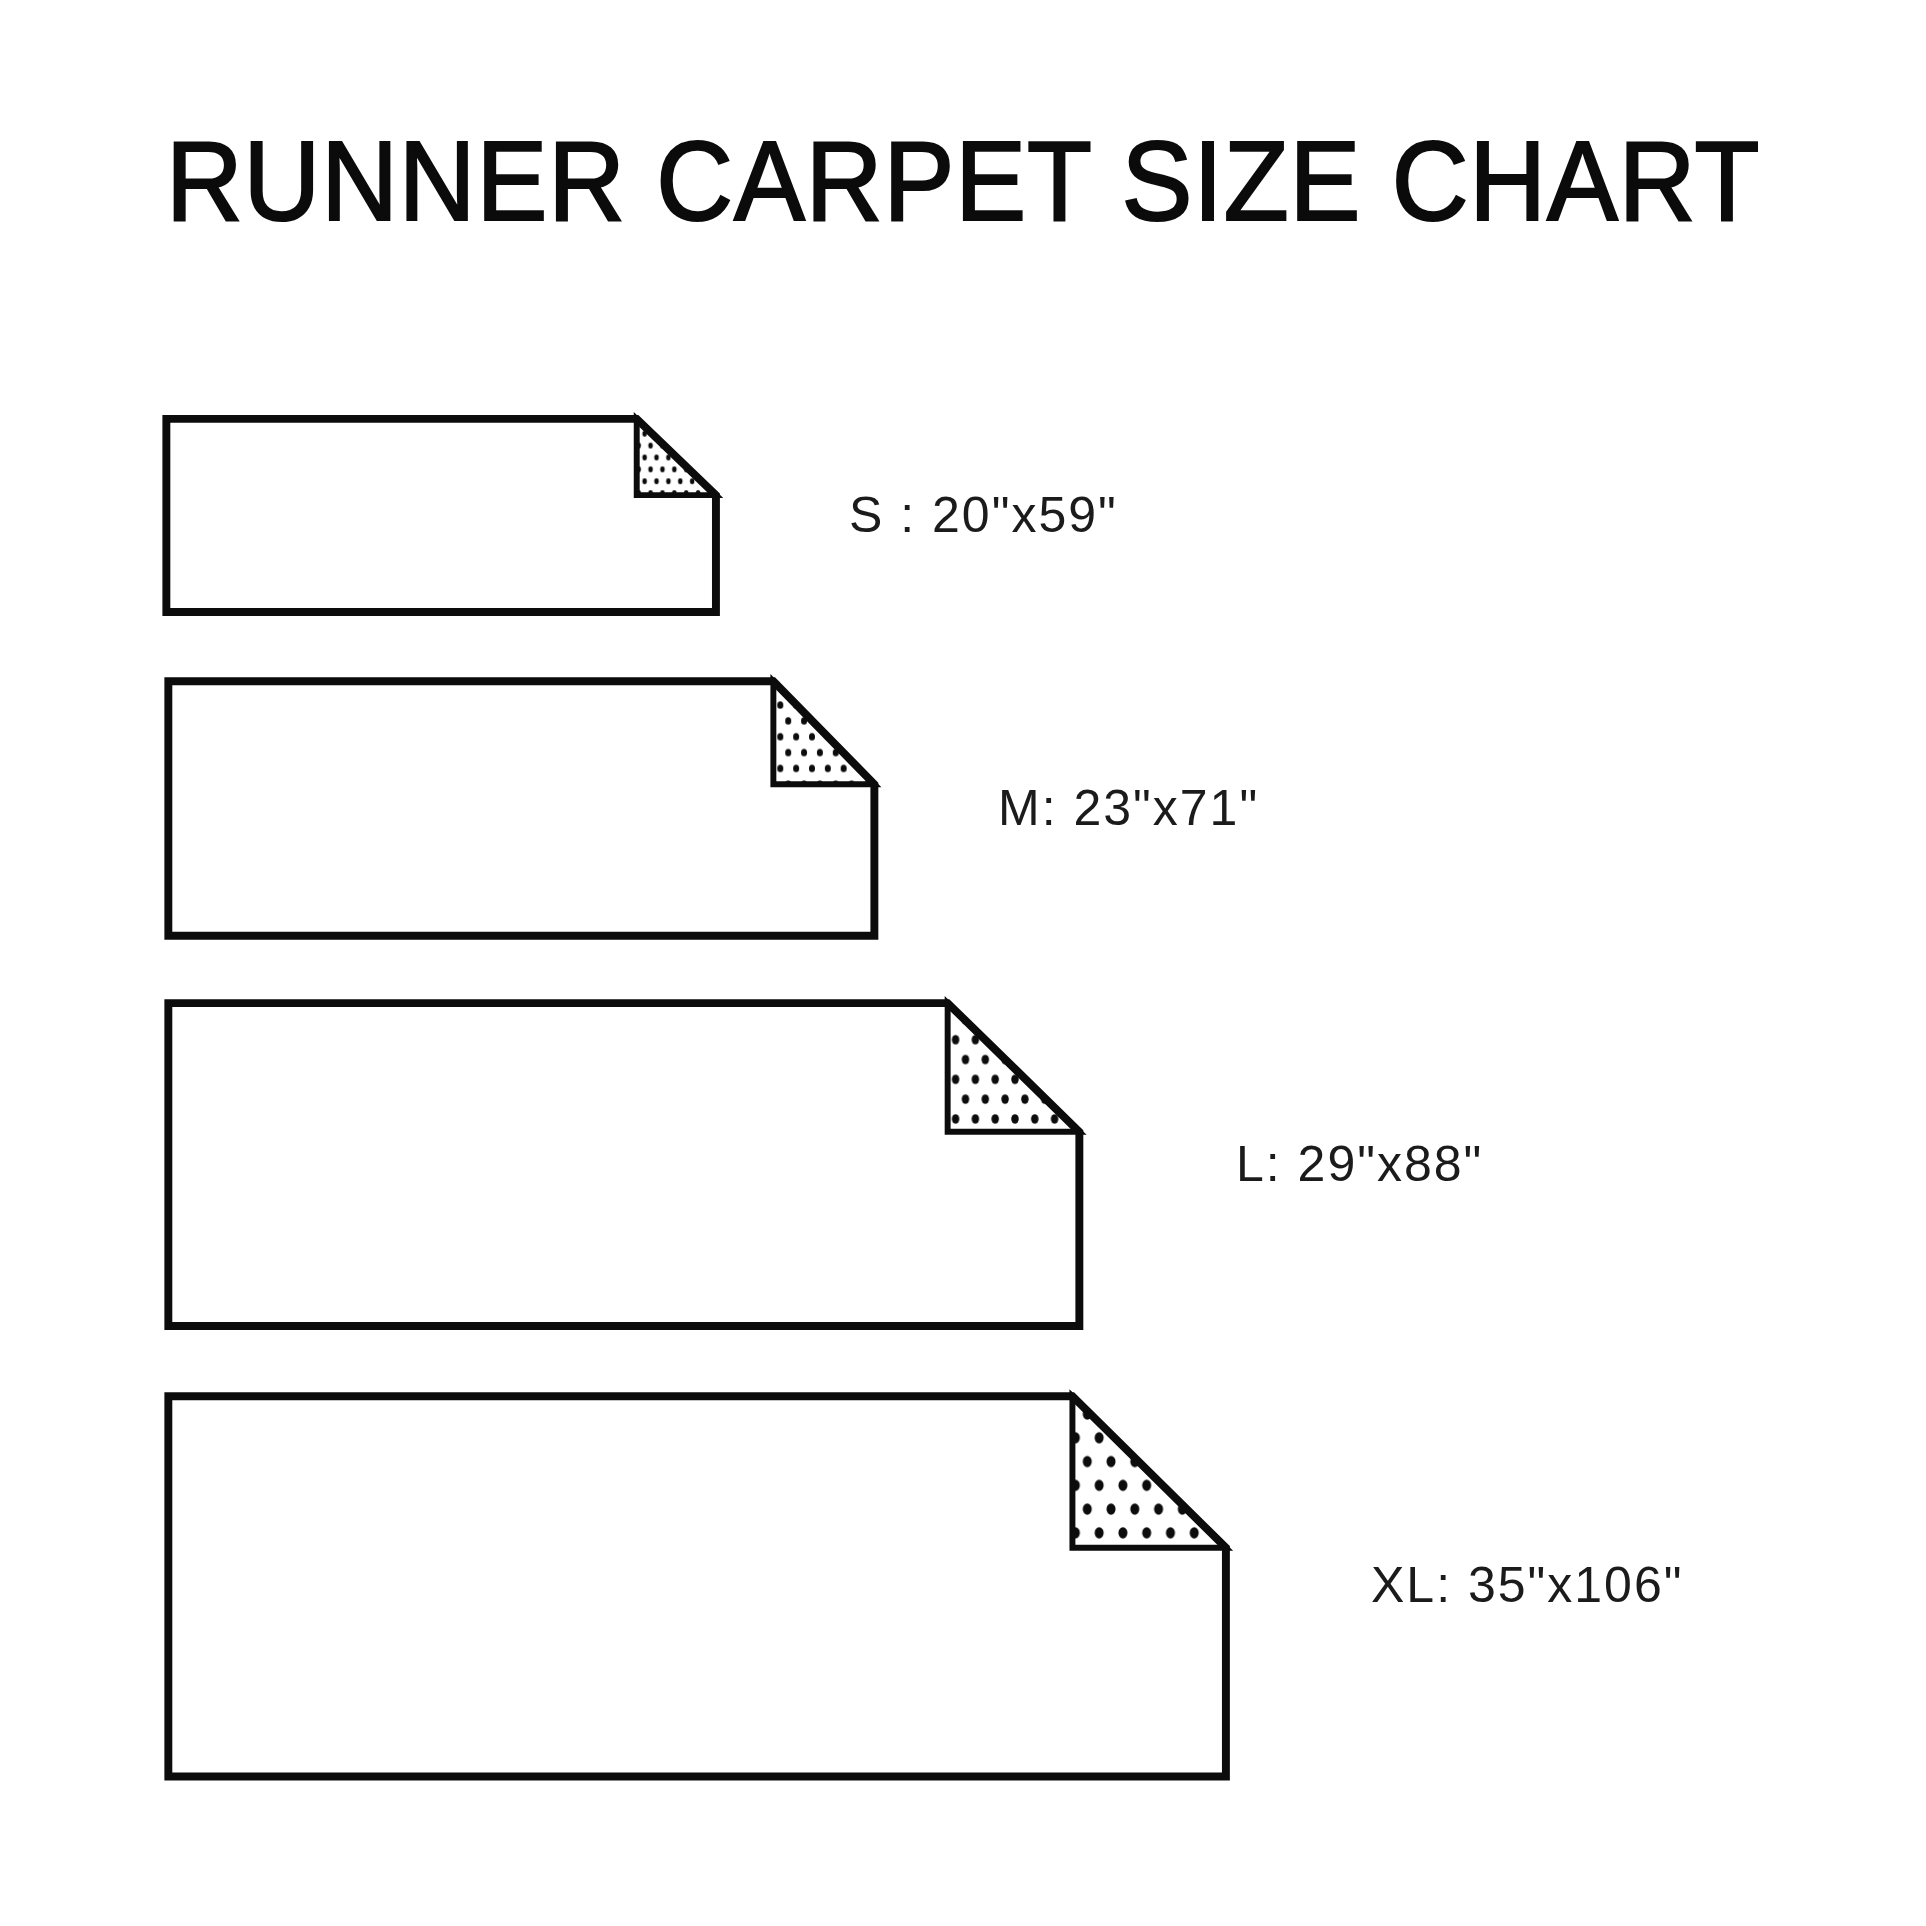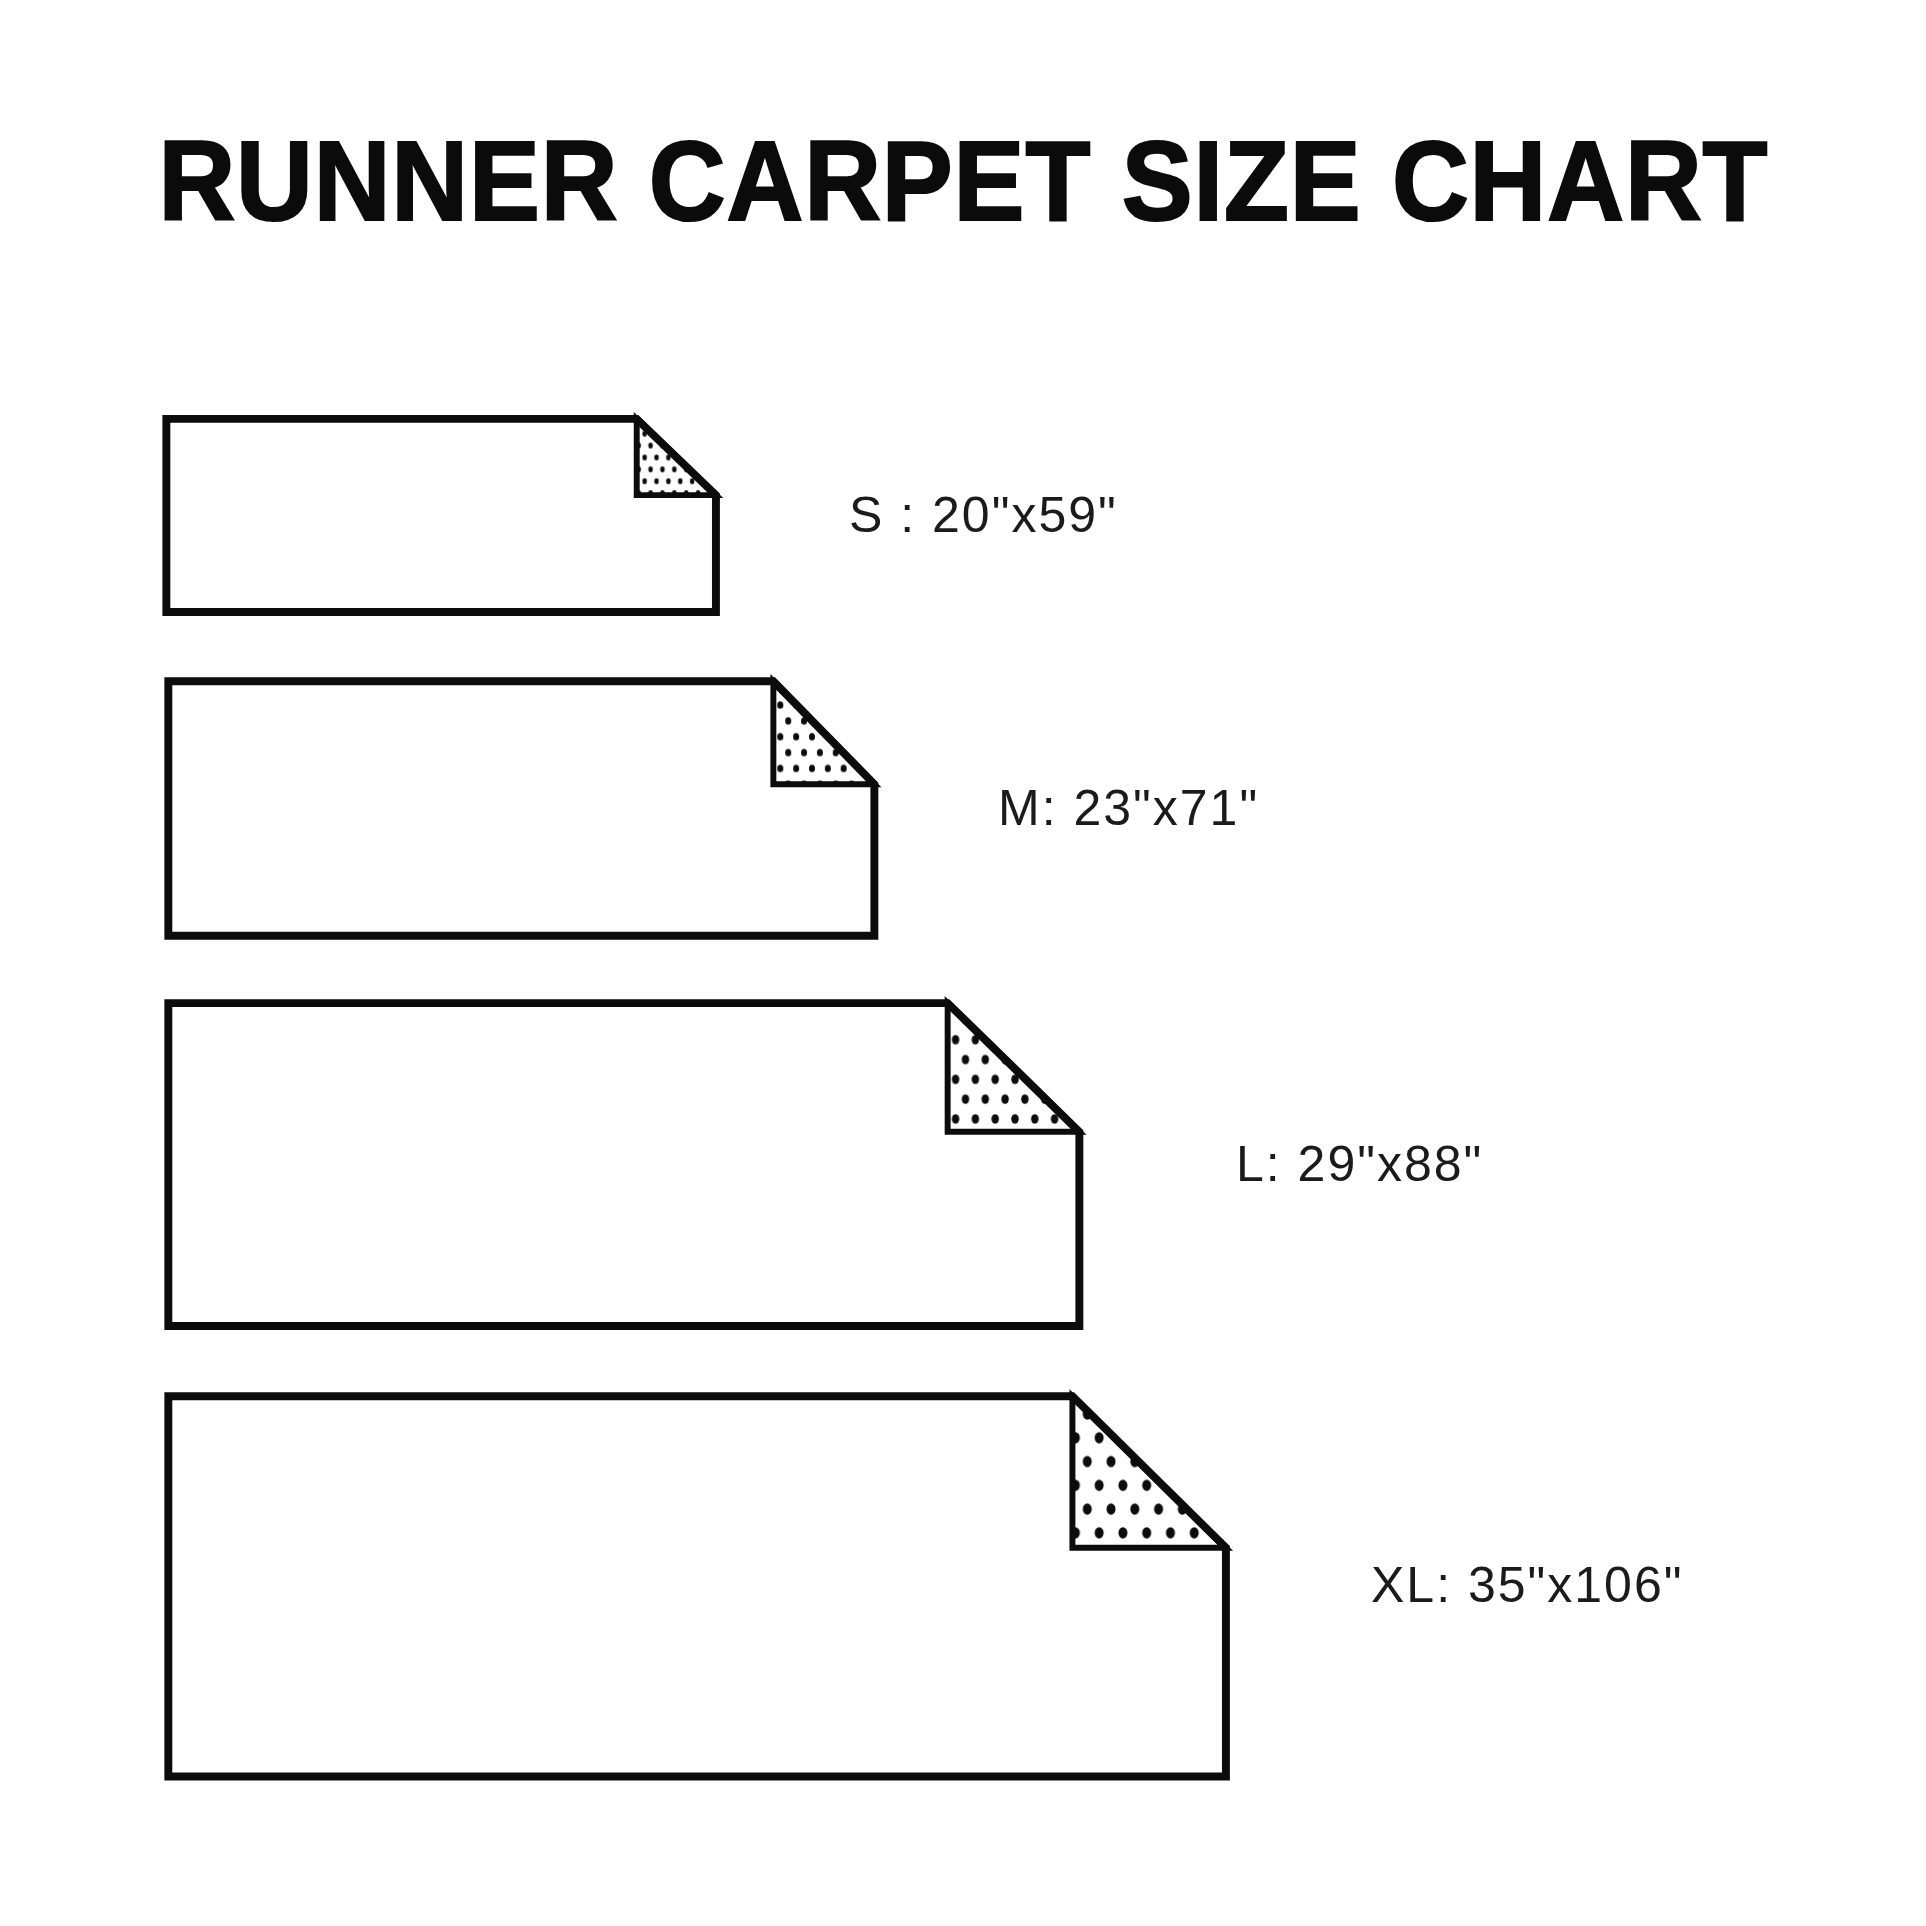--- a/index.html
+++ b/index.html
@@ -5,21 +5,21 @@
   html,body{margin:0;padding:0}
   body{
     width:1927px;height:1927px;
     background:#ffffff;
     position:relative;overflow:hidden;
     font-family:"Liberation Sans",sans-serif;
   }
   .title{
     position:absolute;top:125px;left:0;width:100%;
     margin:0;text-align:center;line-height:1;
-    font-size:113px;font-weight:700;letter-spacing:1px;
+    font-size:113px;font-weight:400;letter-spacing:1px;
     color:#0b0b0b;-webkit-text-stroke:2.2px #0b0b0b;
     white-space:nowrap;
   }
   .title .stretch{display:inline-block;transform:scaleX(.94);transform-origin:center}
   #shapes{position:absolute;left:0;top:0}
   .size-label{
     position:absolute;
     font-size:50px;line-height:59px;letter-spacing:2px;
     color:#1b1b1b;white-space:nowrap;
   }

